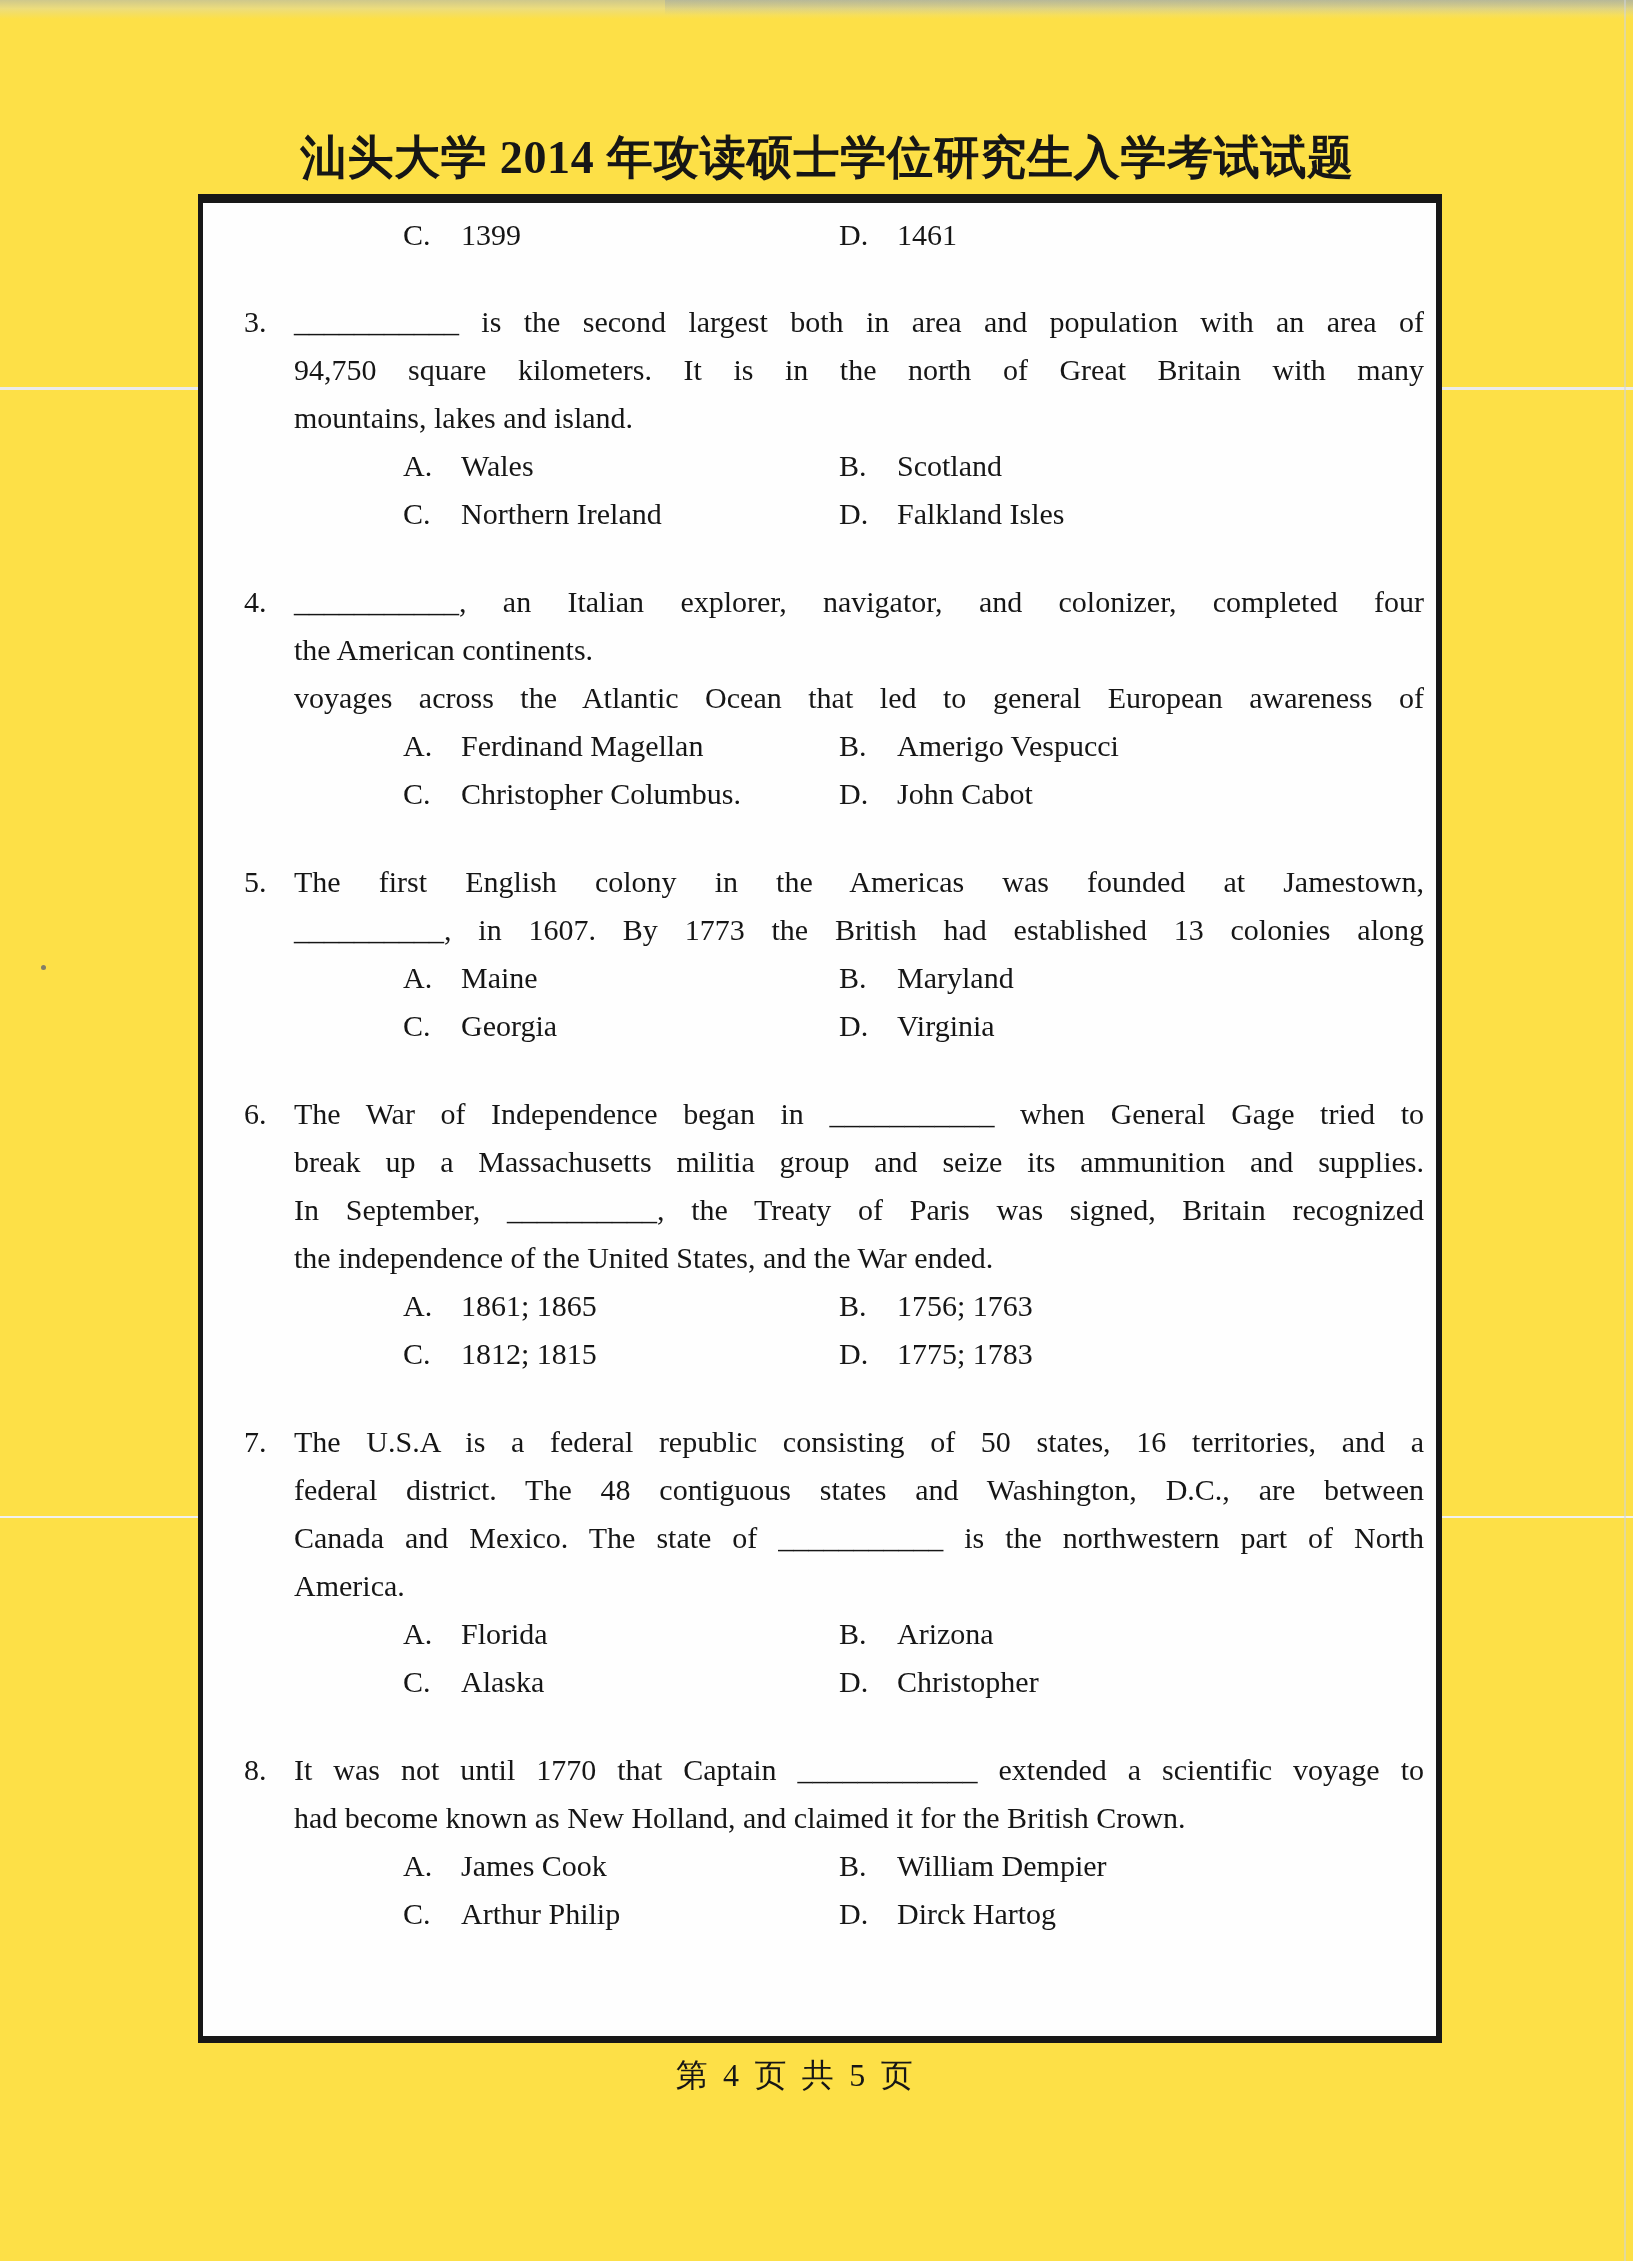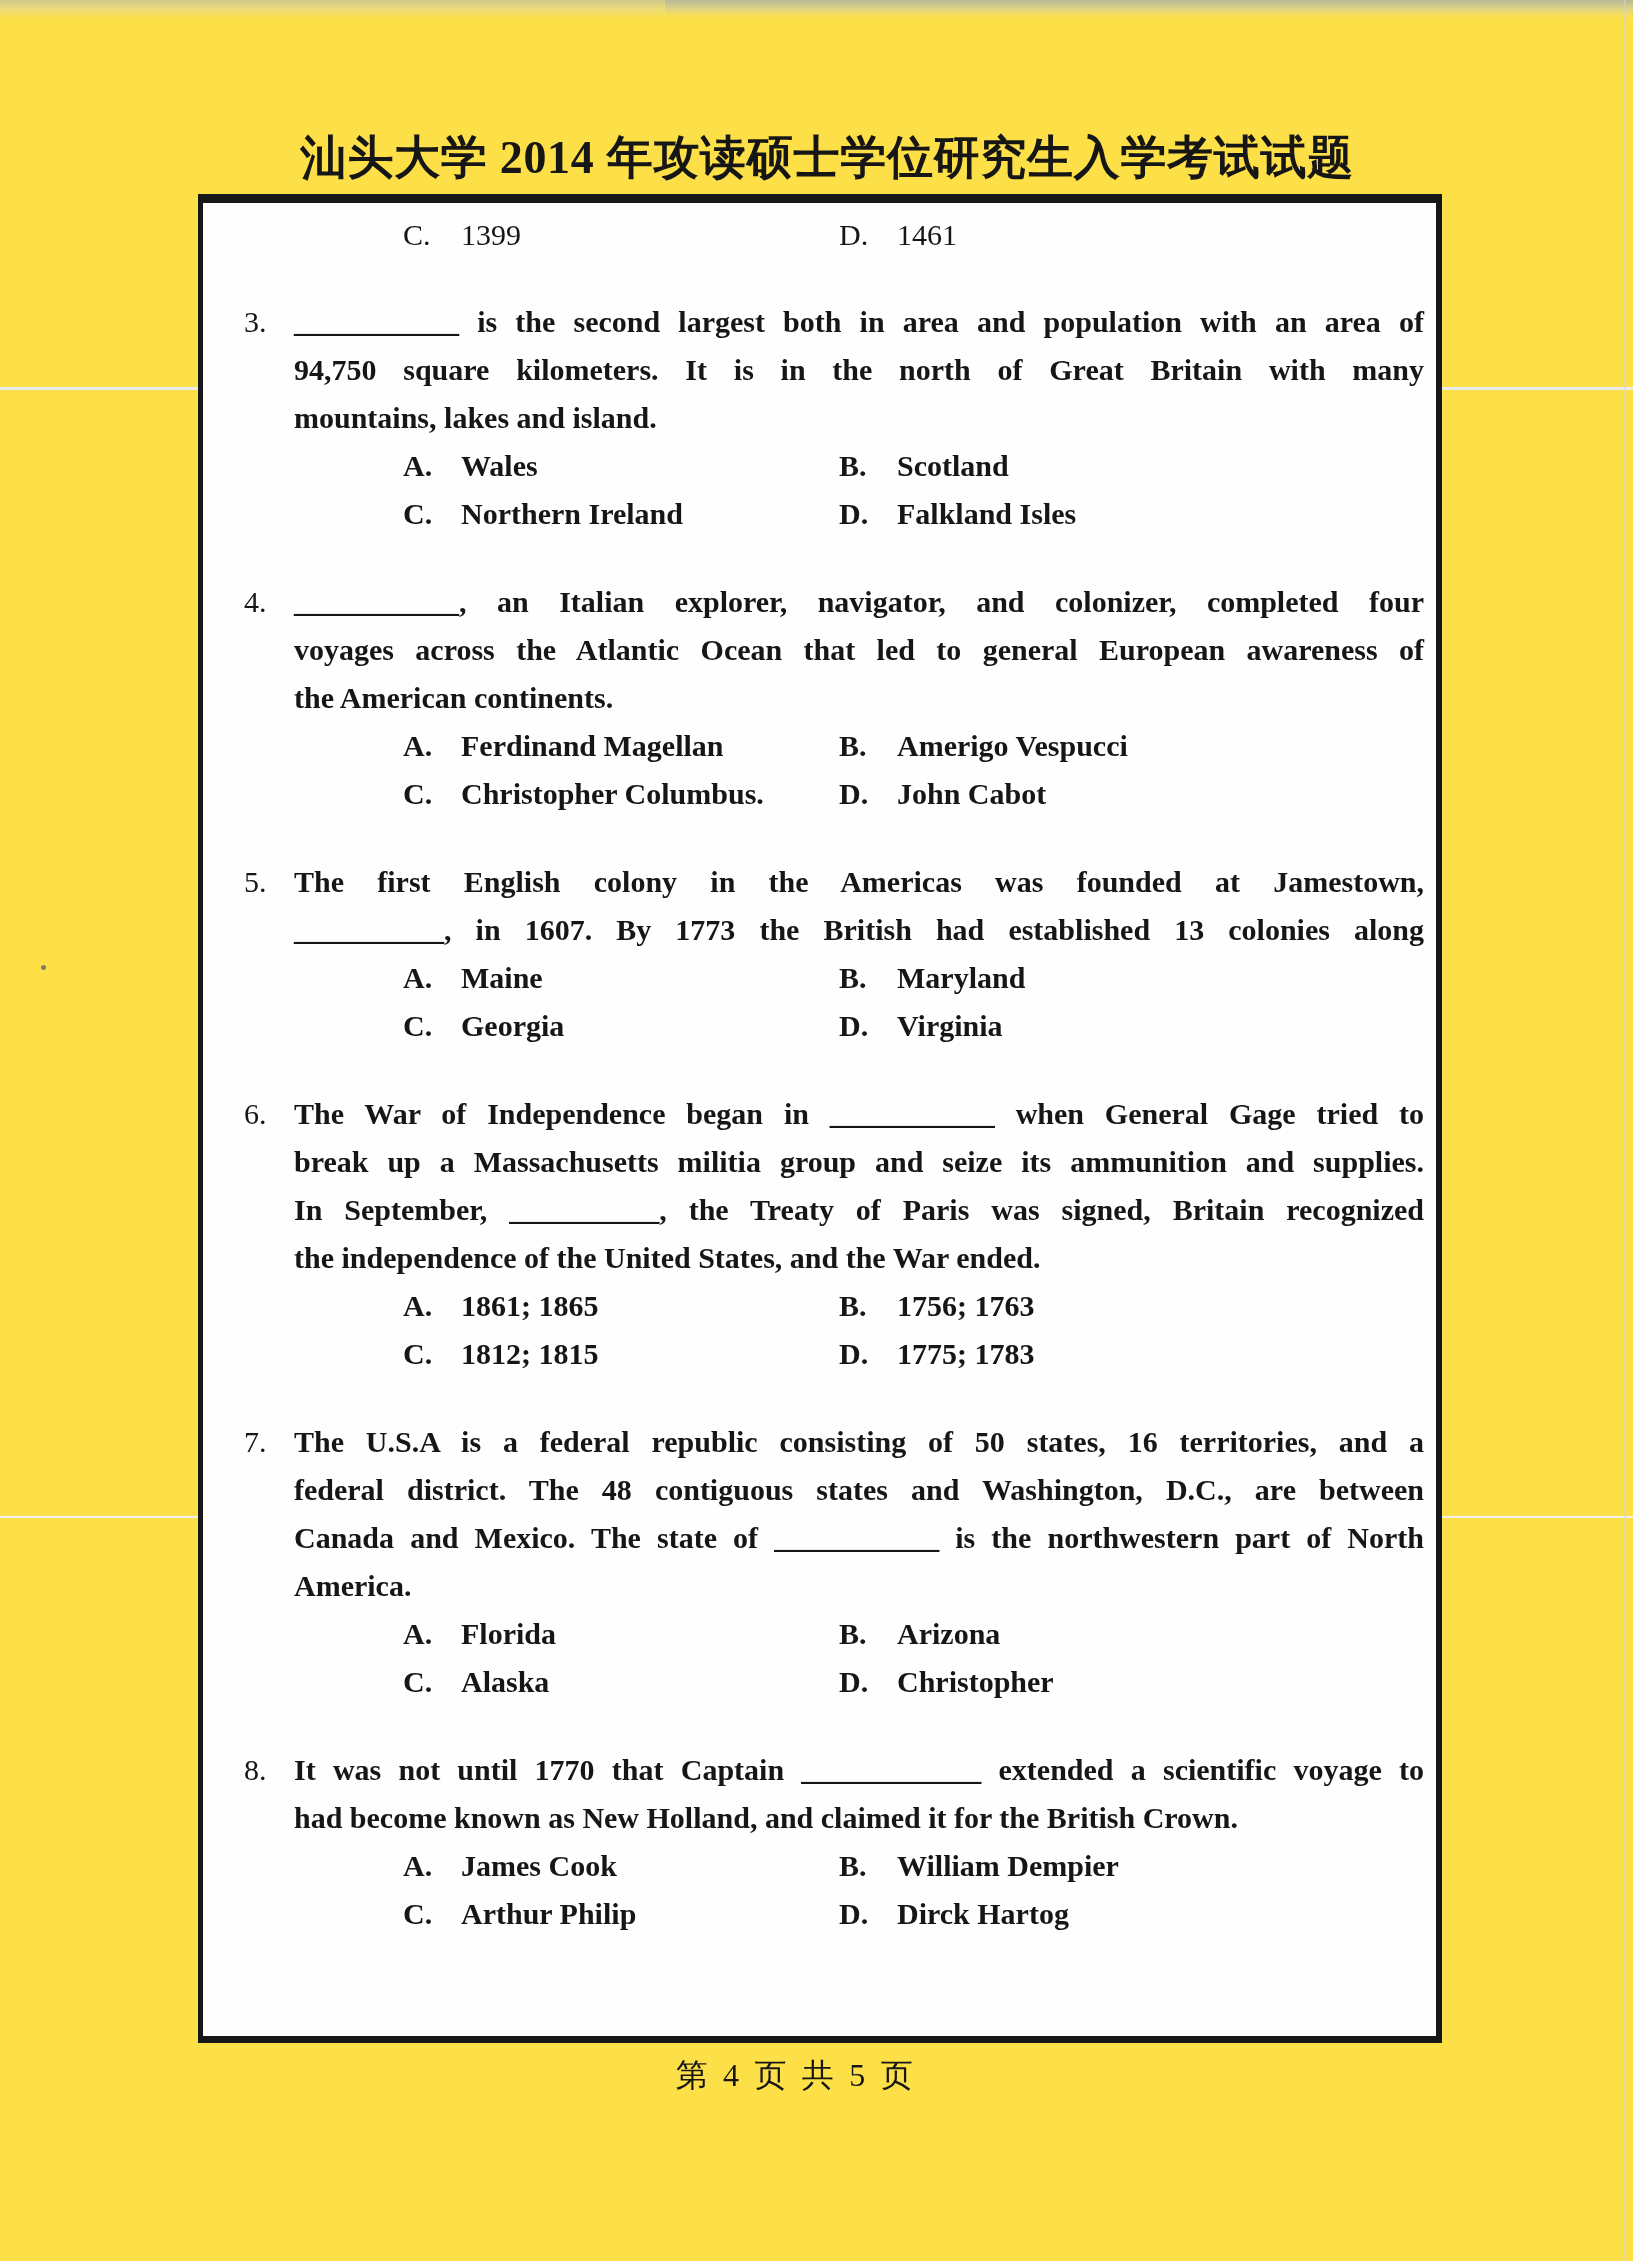--- a/index.html
+++ b/index.html
@@ -48,21 +48,21 @@
     background: #fefefe;
   }
   .box-content { padding: 9px 12px 0 41px; font-size: 30px; }
 
   .partial-row { display: flex; padding-left: 159px; line-height: 46px; }
   .partial-row .opt:first-child { width: 436px; }
   .partial-row .opt:last-child { flex: 1; }
 
   .q { display: flex; margin-top: 40px; }
   .qnum { width: 50px; line-height: 48px; }
-  .qbody { flex: 1; min-width: 0; font-weight: bold; }
+  .qbody { flex: 1; min-width: 0; }
   .qline { line-height: 48px; }
   .jl { text-align: justify; text-justify: inter-word; text-align-last: justify; }
 
   .optrow { display: flex; padding-left: 109px; line-height: 48px; }
   .optrow .opt:first-child { width: 436px; }
   .optrow .opt:last-child { flex: 1; }
   .opt { display: flex; }
   .opt .ol { min-width: 58px; }
 
   .footer {
@@ -126,22 +126,22 @@
               <span class="ot">Falkland Isles</span>
             </span>
           </div>
         </div>
       </div>
 
       <div class="q">
         <div class="qnum">4.</div>
         <div class="qbody">
           <div class="qline jl">___________, an Italian explorer, navigator, and colonizer, completed four</div>
+          <div class="qline">the American continents.</div>
           <div class="qline jl">voyages across the Atlantic Ocean that led to general European awareness of</div>
-          <div class="qline">the American continents.</div>
           <div class="optrow">
             <span class="opt">
               <span class="ol">A.</span>
               <span class="ot">Ferdinand Magellan</span>
             </span>
             <span class="opt">
               <span class="ol">B.</span>
               <span class="ot">Amerigo Vespucci</span>
             </span>
           </div>

